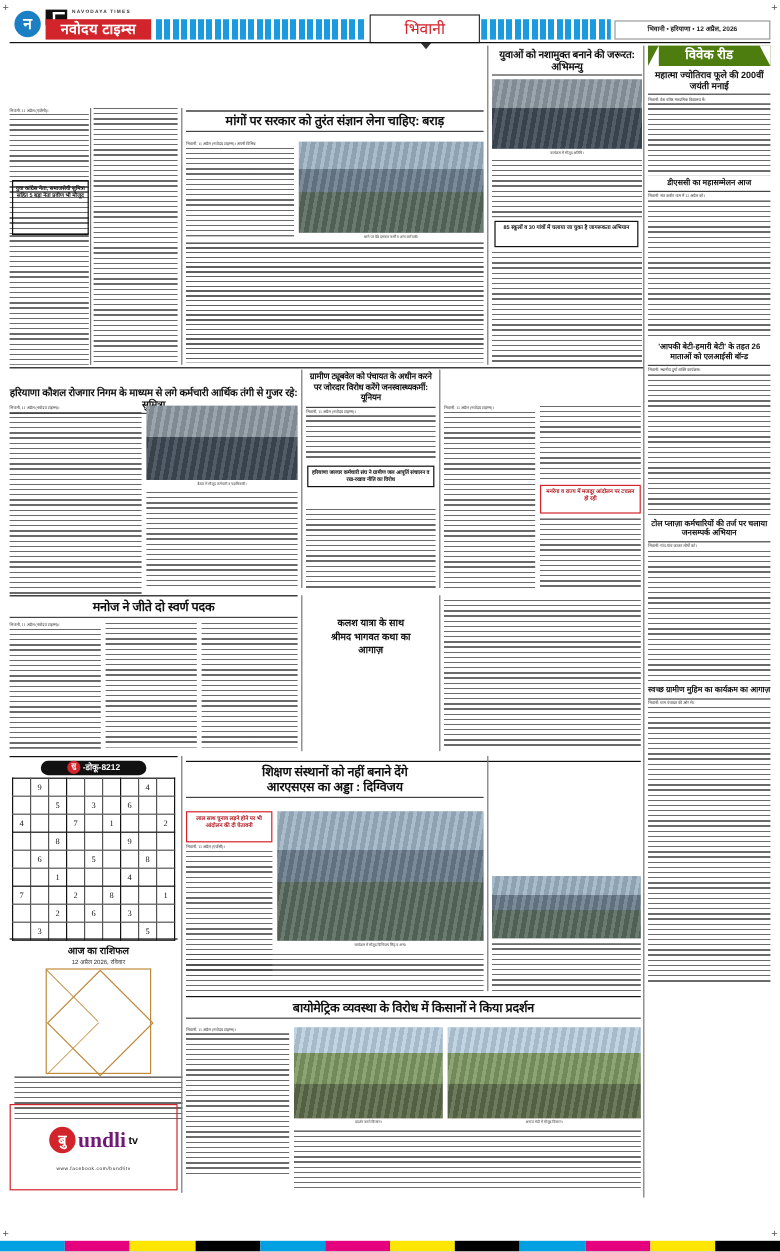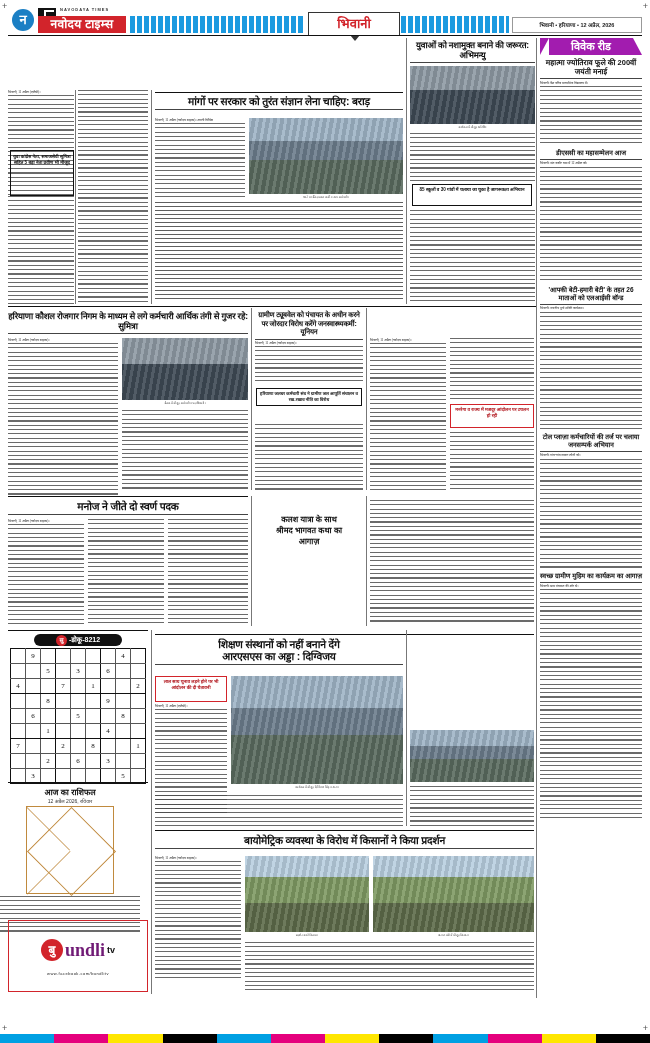--- a/index.html
+++ b/index.html
@@ -35,21 +35,21 @@
   }
   .bars{position:absolute;top:8px;height:17px;overflow:hidden;
     background:repeating-linear-gradient(90deg,#1b9ae0 0 5px,#ffffff 5px 7px);}
   .bars.l{left:122px;width:175px;}
   .bars.r{left:393px;width:108px;}
   .edition-flag{
     position:absolute;left:300px;top:4px;width:90px;height:22px;background:#fff;
     border:1px solid #333;text-align:center;
   }
   .edition-flag .ed{
-    color:#d2242b;font-weight:bold;font-size:13px;line-height:21px;
+    color:#d2242b;font-weight:normal;font-size:13px;line-height:21px;
   }
   .edition-flag:after{
     content:"";position:absolute;left:41px;bottom:-6px;width:0;height:0;
     border-left:5px solid transparent;border-right:5px solid transparent;
     border-top:6px solid #333;
   }
   .datebox{
     position:absolute;left:504px;top:9px;width:128px;height:14px;border:1px solid #999;
     background:#fff;font-size:5.5px;color:#222;text-align:center;line-height:14px;
     font-weight:bold;
@@ -116,21 +116,21 @@
   .rule-med{height:1.2px;background:#111;}
   .vrule{position:absolute;width:.6px;background:#777;}
 
   
   .box-red{border:1px solid #d2242b;}
   .box-blk{border:1px solid #111;}
 
   
   .rail{position:absolute;left:540px;top:38px;width:102px;}
   .rail-banner{
-    height:17px;background:#a21caf;color:#fff;font-weight:bold;font-size:11px;
+    height:17px;background:#4d7c0f;color:#fff;font-weight:bold;font-size:11px;
     text-align:center;line-height:17px;position:relative;
   }
   .rail-banner:before{content:"";position:absolute;left:-0px;top:0;border-width:0 0 17px 9px;
     border-style:solid;border-color:transparent transparent #fff transparent;}
   .rail-banner:after{content:"";position:absolute;right:0;top:0;border-width:17px 0 0 9px;
     border-style:solid;border-color:#fff transparent transparent transparent;}
   .rail-hl{font-size:7.5px;line-height:9px;font-weight:bold;text-align:center;color:#111;
     font-family:"Liberation Sans",sans-serif;}
   .rail-hl.sm{font-size:6.5px;line-height:8px;}
 
@@ -305,21 +305,21 @@
       <div class="rail-hl sm">स्वच्छ ग्रामीण मुहिम का कार्यक्रम का आगाज़</div>
       <div class="rule-thin" style="margin:2px 0;"></div>
       <div class="body-txt">भिवानी: ग्राम पंचायत की ओर से।</div>
       <div class="fake-lines" style="height:230px;margin-top:1px;"></div>
     </div>
   </div>
   <div class="vrule" style="left:536px;top:38px;height:960px;"></div>
 
   <div class="rule rule-med" style="position:absolute;left:8px;top:306px;width:528px;"></div>
 
-  <div style="position:absolute;left:8px;top:311px;width:240px;">
+  <div style="position:absolute;left:8px;top:322px;width:240px;">
     <div class="hl hl-3">हरियाणा कौशल रोजगार निगम के माध्यम से लगे कर्मचारी आर्थिक तंगी से गुजर रहे: सुमित्रा</div>
     <div class="rule-thin" style="margin-top:2px;"></div>
   </div>
   <div style="position:absolute;left:8px;top:338px;width:110px;">
     <div class="body-txt">भिवानी, 11 अप्रैल (नवोदय टाइम्स)।</div>
     <div class="fake-lines" style="height:152px;margin-top:1px;"></div>
   </div>
   <div class="photo people" style="position:absolute;left:122px;top:338px;width:126px;height:62px;"></div>
   <div class="cap" style="position:absolute;left:122px;top:401px;width:126px;">बैठक में मौजूद कर्मचारी व पदाधिकारी।</div>
   <div style="position:absolute;left:122px;top:410px;width:126px;">
@@ -485,21 +485,21 @@
             <td class="b-r"></td>
             <td></td>
             <td>5</td>
             <td></td>
           </tr>
         </tbody>
     </table>
   </div>
 
   <div class="rule rule-med" style="position:absolute;left:8px;top:782px;width:140px;"></div>
-  <div style="position:absolute;left:0;top:786px;width:140px;">
+  <div style="position:absolute;left:12px;top:786px;width:140px;">
     <div class="horo-title">आज का राशिफल</div>
     <div class="horo-date">12 अप्रैल 2026, रविवार</div>
     <div class="kundli">
         <div class="d"></div>
       </div>
     <div class="fake-lines" style="height:36px;margin-top:2px;"></div>
   </div>
 
   <div class="box-red" style="position:absolute;left:8px;top:920px;width:140px;height:72px;box-sizing:border-box;padding:4px;">
     <div style="display:flex;align-items:center;justify-content:center;gap:2px;margin-top:14px;">

